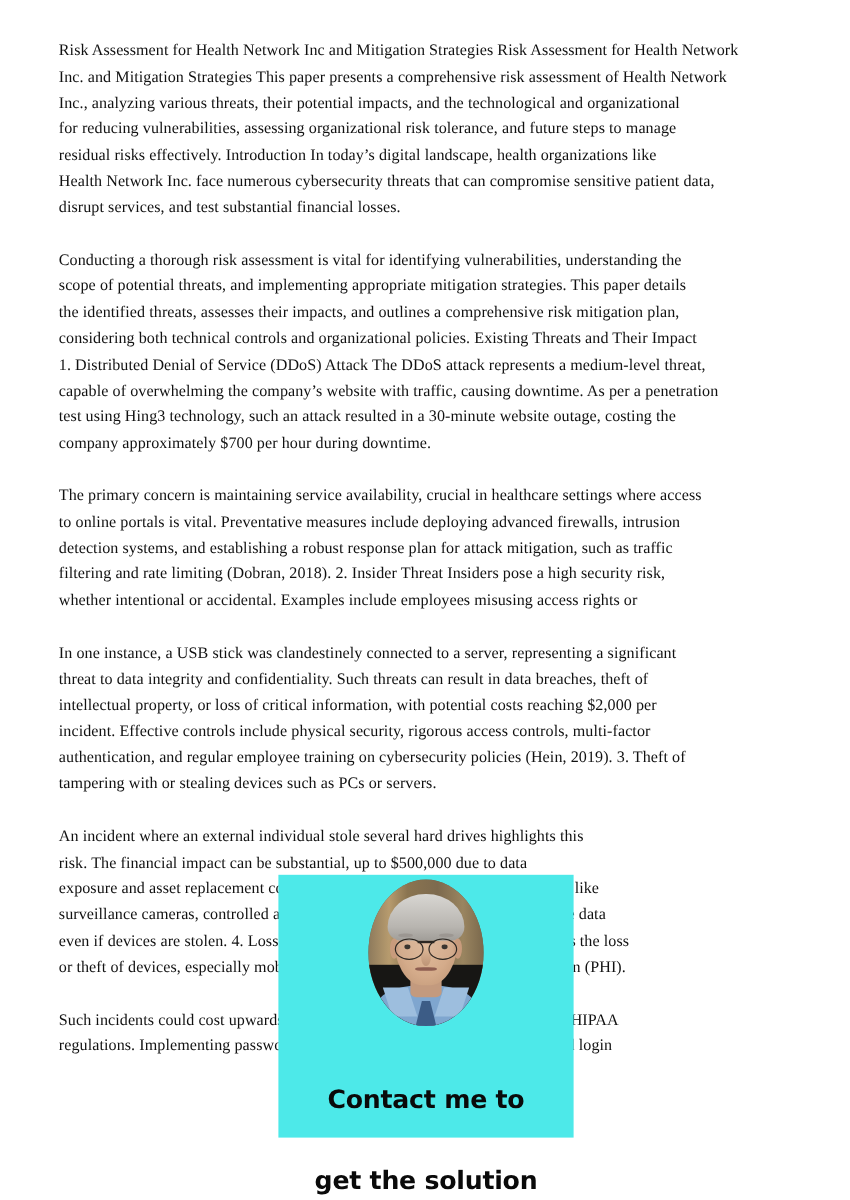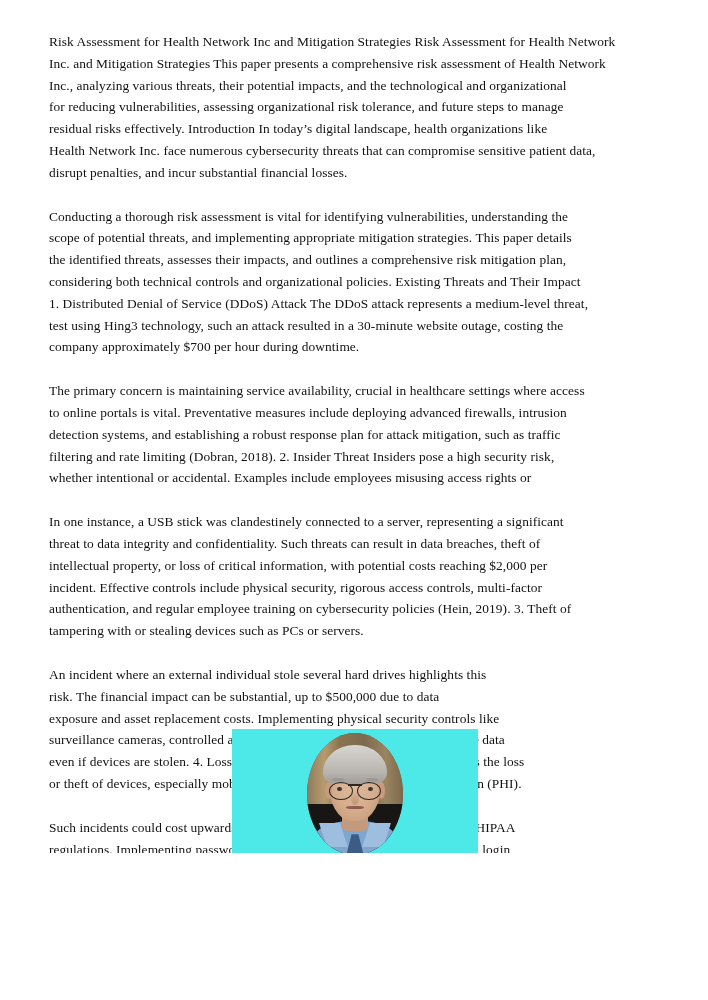--- a/index.html
+++ b/index.html
@@ -6,21 +6,21 @@
     margin: 0;
     padding: 0;
     background: #ffffff;
   }
   body {
     font-family: "Liberation Serif", "DejaVu Serif", serif;
   }
   .page {
     position: relative;
     width: 708px;
-    height: 853px;
+    height: 1000px;
     background: #ffffff;
     overflow: hidden;
   }
   .doc-body {
     position: absolute;
     left: 49px;
     top: 31px;
     width: 600px;
   }
   .para {
@@ -172,29 +172,30 @@
 
   <div class="doc-body">
 
     <p class="para">
       <span class="ln">Risk Assessment for Health Network Inc and Mitigation Strategies Risk Assessment for Health Network</span>
       <span class="ln">Inc. and Mitigation Strategies This paper presents a comprehensive risk assessment of Health Network</span>
       <span class="ln">Inc., analyzing various threats, their potential impacts, and the technological and organizational</span>
       <span class="ln">for reducing vulnerabilities, assessing organizational risk tolerance, and future steps to manage</span>
       <span class="ln">residual risks effectively. Introduction In today’s digital landscape, health organizations like</span>
       <span class="ln">Health Network Inc. face numerous cybersecurity threats that can compromise sensitive patient data,</span>
-      <span class="ln">disrupt penalties, and incur substantial financial losses.</span>
+      <span class="ln">disrupt services, and test substantial financial losses.</span>
     </p>
 
     <p class="para">
       <span class="ln">Conducting a thorough risk assessment is vital for identifying vulnerabilities, understanding the</span>
       <span class="ln">scope of potential threats, and implementing appropriate mitigation strategies. This paper details</span>
       <span class="ln">the identified threats, assesses their impacts, and outlines a comprehensive risk mitigation plan,</span>
       <span class="ln">considering both technical controls and organizational policies. Existing Threats and Their Impact</span>
       <span class="ln">1. Distributed Denial of Service (DDoS) Attack The DDoS attack represents a medium-level threat,</span>
+      <span class="ln">capable of overwhelming the company’s website with traffic, causing downtime. As per a penetration</span>
       <span class="ln">test using Hing3 technology, such an attack resulted in a 30-minute website outage, costing the</span>
       <span class="ln">company approximately $700 per hour during downtime.</span>
     </p>
 
     <p class="para">
       <span class="ln">The primary concern is maintaining service availability, crucial in healthcare settings where access</span>
       <span class="ln">to online portals is vital. Preventative measures include deploying advanced firewalls, intrusion</span>
       <span class="ln">detection systems, and establishing a robust response plan for attack mitigation, such as traffic</span>
       <span class="ln">filtering and rate limiting (Dobran, 2018). 2. Insider Threat Insiders pose a high security risk,</span>
       <span class="ln">whether intentional or accidental. Examples include employees misusing access rights or</span>

